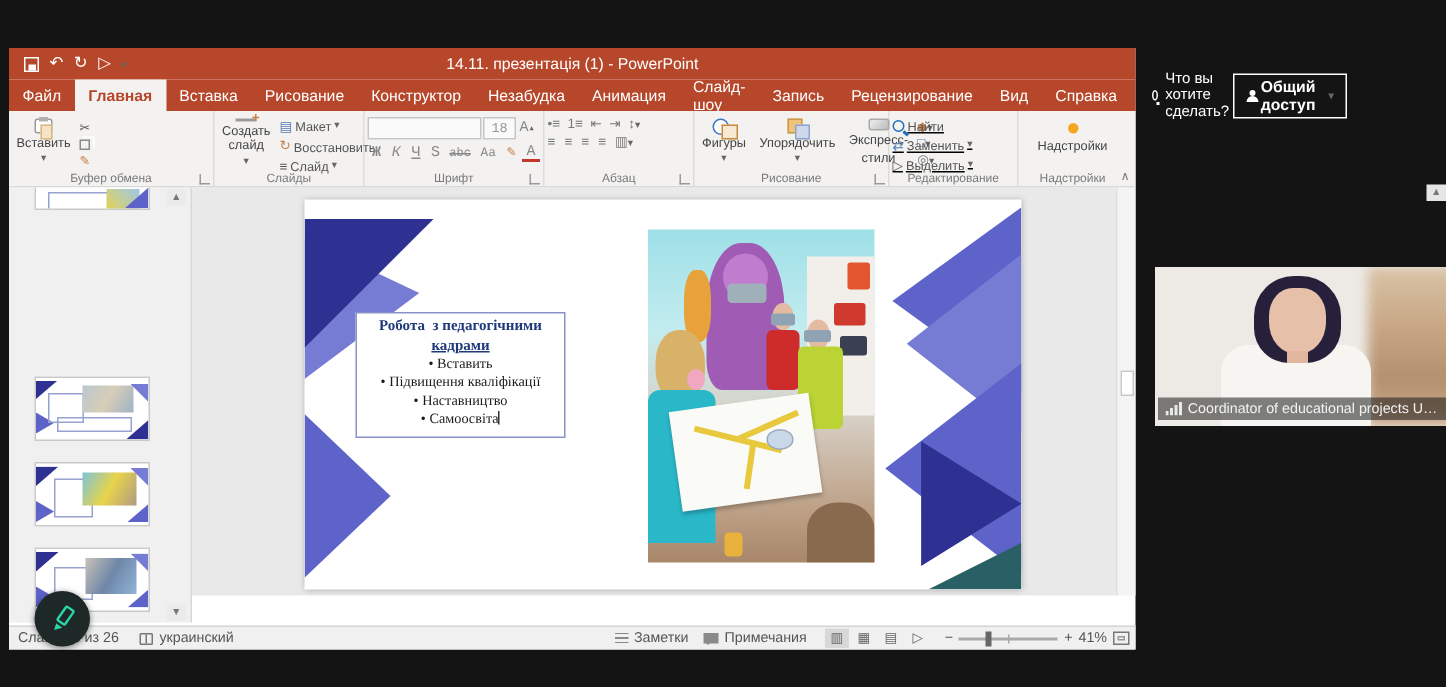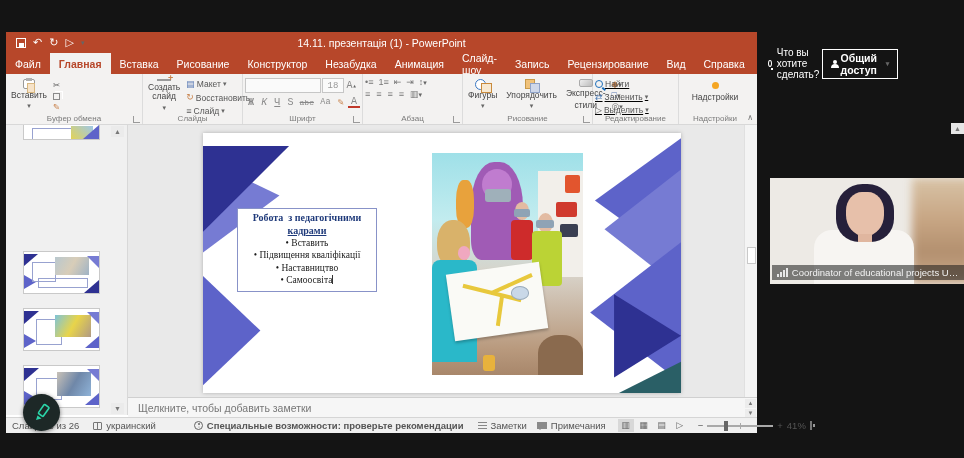--- a/index.html
+++ b/index.html
@@ -411,37 +411,26 @@
         <div class="ph" style="left:52%;top:60%;width:12%;height:6%;background:#C9D8E8;border-radius:50%;border:1px solid #9ab;"></div>
         <div class="ph" style="left:70%;bottom:0;width:30%;height:18%;background:#8A6A4E;border-radius:45% 45% 0 0;"></div>
         <div class="ph" style="left:34%;bottom:2%;width:8%;height:7%;background:#E8B23C;border-radius:3px;"></div>
       </div>
     </div>
   </div>
   <div class="vscroll">
       <div class="vthumb"></div>
     </div>
 
-  <div class="notes">
-    <span class="notes-text">Щелкните, чтобы добавить заметки</span>
-    <span class="nscroll">
-        <div>▲</div>
-        <div>▼</div>
-      </span>
-  </div>
 
   <div class="statusbar">
     <span class="sb-item" style="margin-left:6px;">Слайд 15 из 26</span>
     <span class="sb-item">
         <span class="ic-book"></span>
         <span>украинский</span>
-      </span>
-    <span class="sb-item" style="margin-left:24px;">
-        <span class="ic-acc"></span>
-        <span style="font-weight:bold;">Специальные возможности: проверьте рекомендации</span>
       </span>
     <span style="margin-left:auto;"></span>
     <span class="sb-item" style="margin-right:10px;">
         <span class="ic-lines"></span>
         <span>Заметки</span>
       </span>
     <span class="sb-item" style="margin-right:12px;">
         <span class="ic-comment"></span>
         <span>Примечания</span>
       </span>

